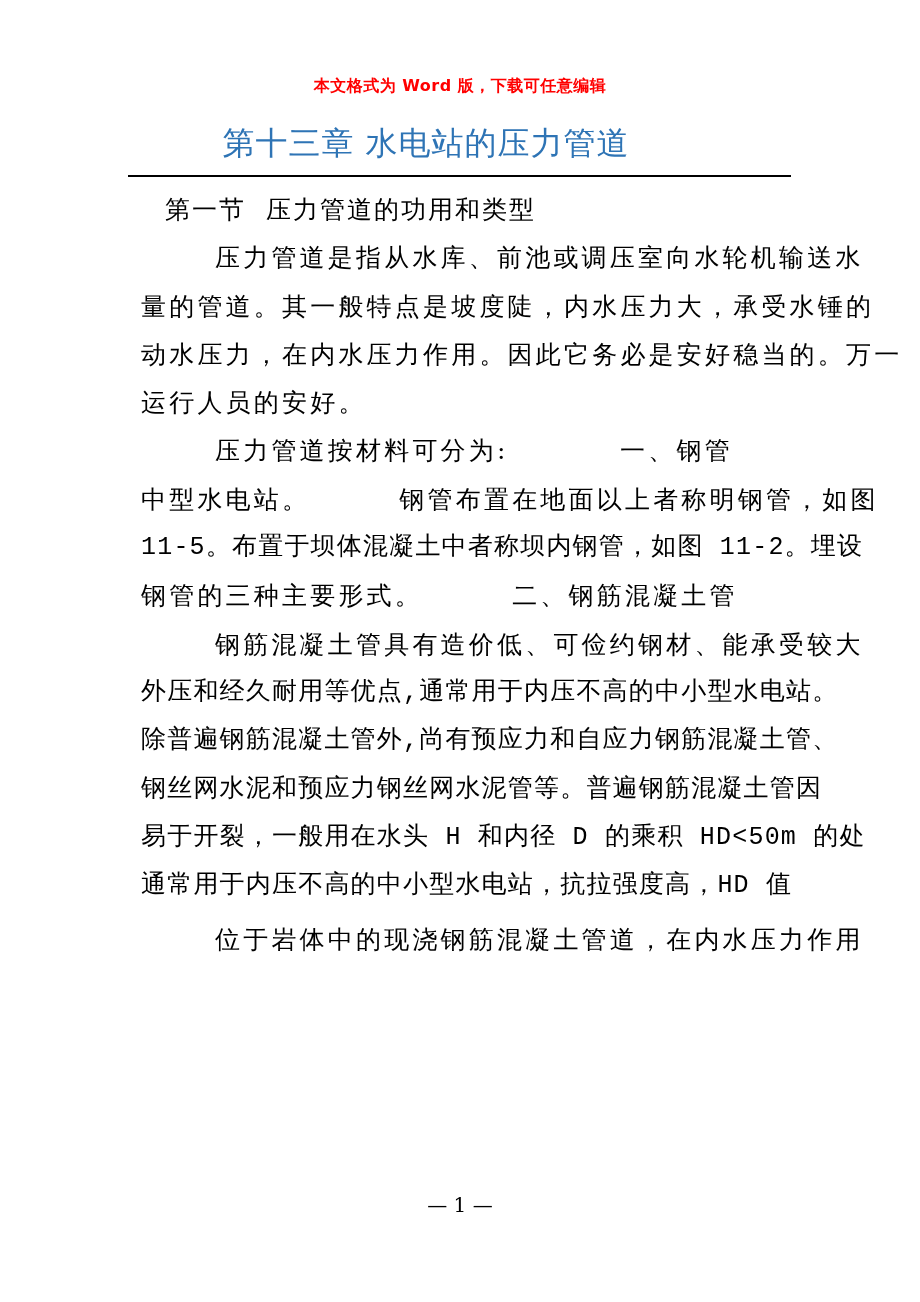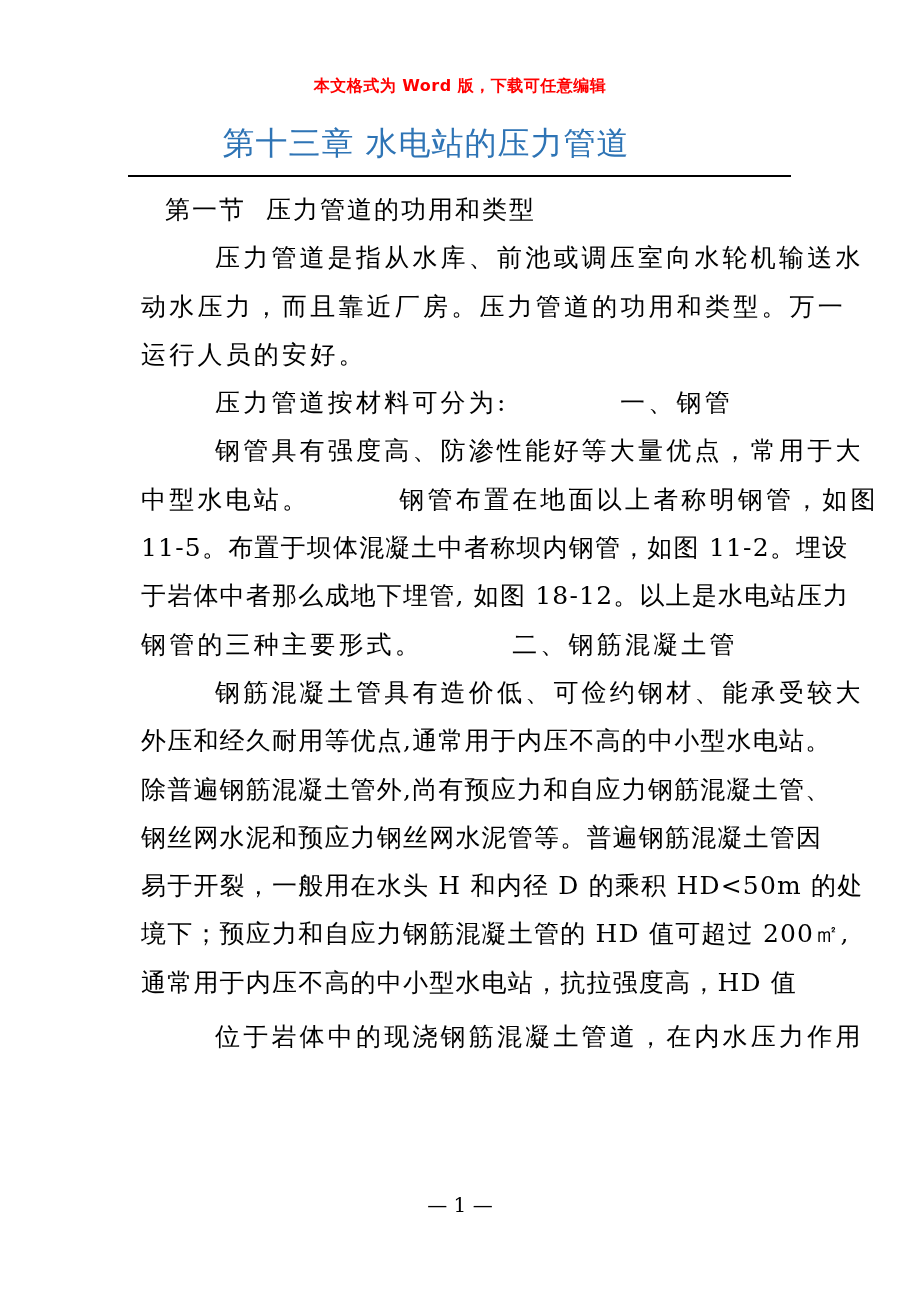--- a/index.html
+++ b/index.html
@@ -52,21 +52,21 @@
       left: 141px;
       width: 640px;
     }
     .line {
       height: 48.3px;
       line-height: 48.3px;
       font-size: 25px;
       white-space: pre;
       letter-spacing: 3.2px;
     }
-    .line.tight { letter-spacing: 1.2px; }
+    .line.tight { letter-spacing: 1.2px; font-family: Liberation Mono, monospace; }
     .line.heading { padding-left: 24px; letter-spacing: 2px; }
     .indent { padding-left: 74px; }
     .footer {
       position: absolute;
       top: 1190px;
       left: 0;
       width: 920px;
       text-align: center;
       font-size: 20px;
       line-height: 30px;
@@ -77,31 +77,29 @@
 
 <div class="banner" style="color:#FF0000;">本文格式为 Word 版，下载可任意编辑</div>
 
 <div class="title" style="color:#2E74B5;">第十三章  水电站的压力管道</div>
 
 <div class="rule"></div>
 
 <div class="content">
   <div class="line heading">第一节  压力管道的功用和类型</div>
   <div class="line indent">压力管道是指从水库、前池或调压室向水轮机输送水</div>
-  <div class="line">动水压力，而且靠近厂房。压力管道的功用和类型。万一</div>
+  <div class="line">量的管道。其一般特点是坡度陡，内水压力大，承受水锤的</div>
+  <div class="line">动水压力，在内水压力作用。因此它务必是安好稳当的。万一</div>
   <div class="line">运行人员的安好。</div>
   <div class="line indent">压力管道按材料可分为:          一、钢管</div>
-  <div class="line indent">钢管具有强度高、防渗性能好等大量优点，常用于大</div>
   <div class="line">中型水电站。        钢管布置在地面以上者称明钢管，如图</div>
   <div class="line tight">11-5。布置于坝体混凝土中者称坝内钢管，如图 11-2。埋设</div>
-  <div class="line tight">于岩体中者那么成地下埋管, 如图 18-12。以上是水电站压力</div>
   <div class="line">钢管的三种主要形式。        二、钢筋混凝土管</div>
   <div class="line indent">钢筋混凝土管具有造价低、可俭约钢材、能承受较大</div>
   <div class="line tight">外压和经久耐用等优点,通常用于内压不高的中小型水电站。</div>
   <div class="line tight">除普遍钢筋混凝土管外,尚有预应力和自应力钢筋混凝土管、</div>
   <div class="line tight">钢丝网水泥和预应力钢丝网水泥管等。普遍钢筋混凝土管因</div>
   <div class="line tight">易于开裂，一般用在水头 H 和内径 D 的乘积 HD&lt;50m 的处</div>
-  <div class="line tight">境下；预应力和自应力钢筋混凝土管的 HD 值可超过 200㎡,</div>
   <div class="line tight">通常用于内压不高的中小型水电站，抗拉强度高，HD 值</div>
   <div class="line indent" style="margin-top:6px;">位于岩体中的现浇钢筋混凝土管道，在内水压力作用</div>
 </div>
 
 <div class="footer">— 1 —</div>
 
 </body></html>

